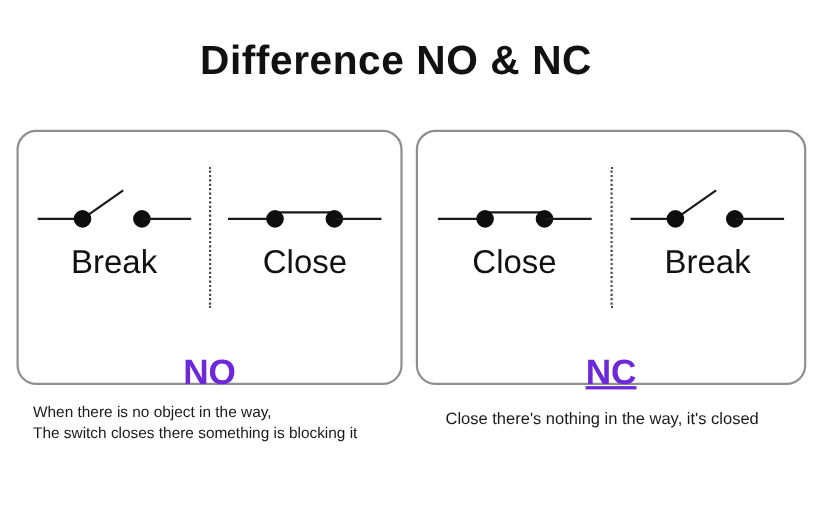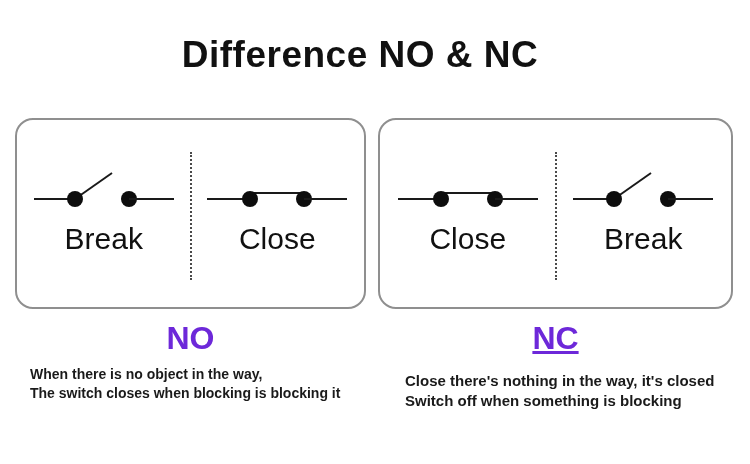--- a/index.html
+++ b/index.html
@@ -24,21 +24,21 @@
     text-align: center;
     font-size: 37px;
     font-weight: bold;
     letter-spacing: 0.5px;
     color: #111111;
     white-space: nowrap;
   }
   .panel {
     position: absolute;
     top: 118px;
-    height: 191px;
+    height: 232px;
     border: 2px solid #8f8f8f;
     border-radius: 18px;
     box-sizing: border-box;
     background: #ffffff;
     display: flex;
   }
   .panel.panel-no { left: 15px;  width: 351px; }
   .panel.panel-nc { left: 378px; width: 355px; }
   .half {
     position: relative;
@@ -73,21 +73,21 @@
     text-align: center;
     font-size: 32px;
     font-weight: bold;
     color: #6d28d9;
     white-space: nowrap;
   }
   .section-heading.no { left: 15px;  width: 351px; top: 320px; }
   .section-heading.nc { left: 378px; width: 355px; top: 320px; text-decoration: underline; }
   .description {
     position: absolute;
-    font-weight: bold;
+    font-weight: normal;
     color: #1a1a1a;
     white-space: nowrap;
   }
   .description.no {
     left: 30px;
     top: 365px;
     font-size: 14px;
     line-height: 19px;
   }
   .description.nc {
@@ -150,22 +150,21 @@
         <circle cx="95" cy="41" r="8"></circle>
         <line x1="95" y1="41" x2="140" y2="41"></line>
       </svg>
       <div class="switch-label">Break</div>
     </div>
   </div>
 
   <div class="section-heading no">NO</div>
   <div class="description no">
     <div>When there is no object in the way,</div>
-    <div>The switch closes when blocking is blocking it</div>
+    <div>The switch closes there something is blocking it</div>
   </div>
 
   <div class="section-heading nc">NC</div>
   <div class="description nc">
     <div>Close there's nothing in the way, it's closed</div>
-    <div>Switch off when something is blocking</div>
   </div>
 
 </div>
 
 </body></html>

